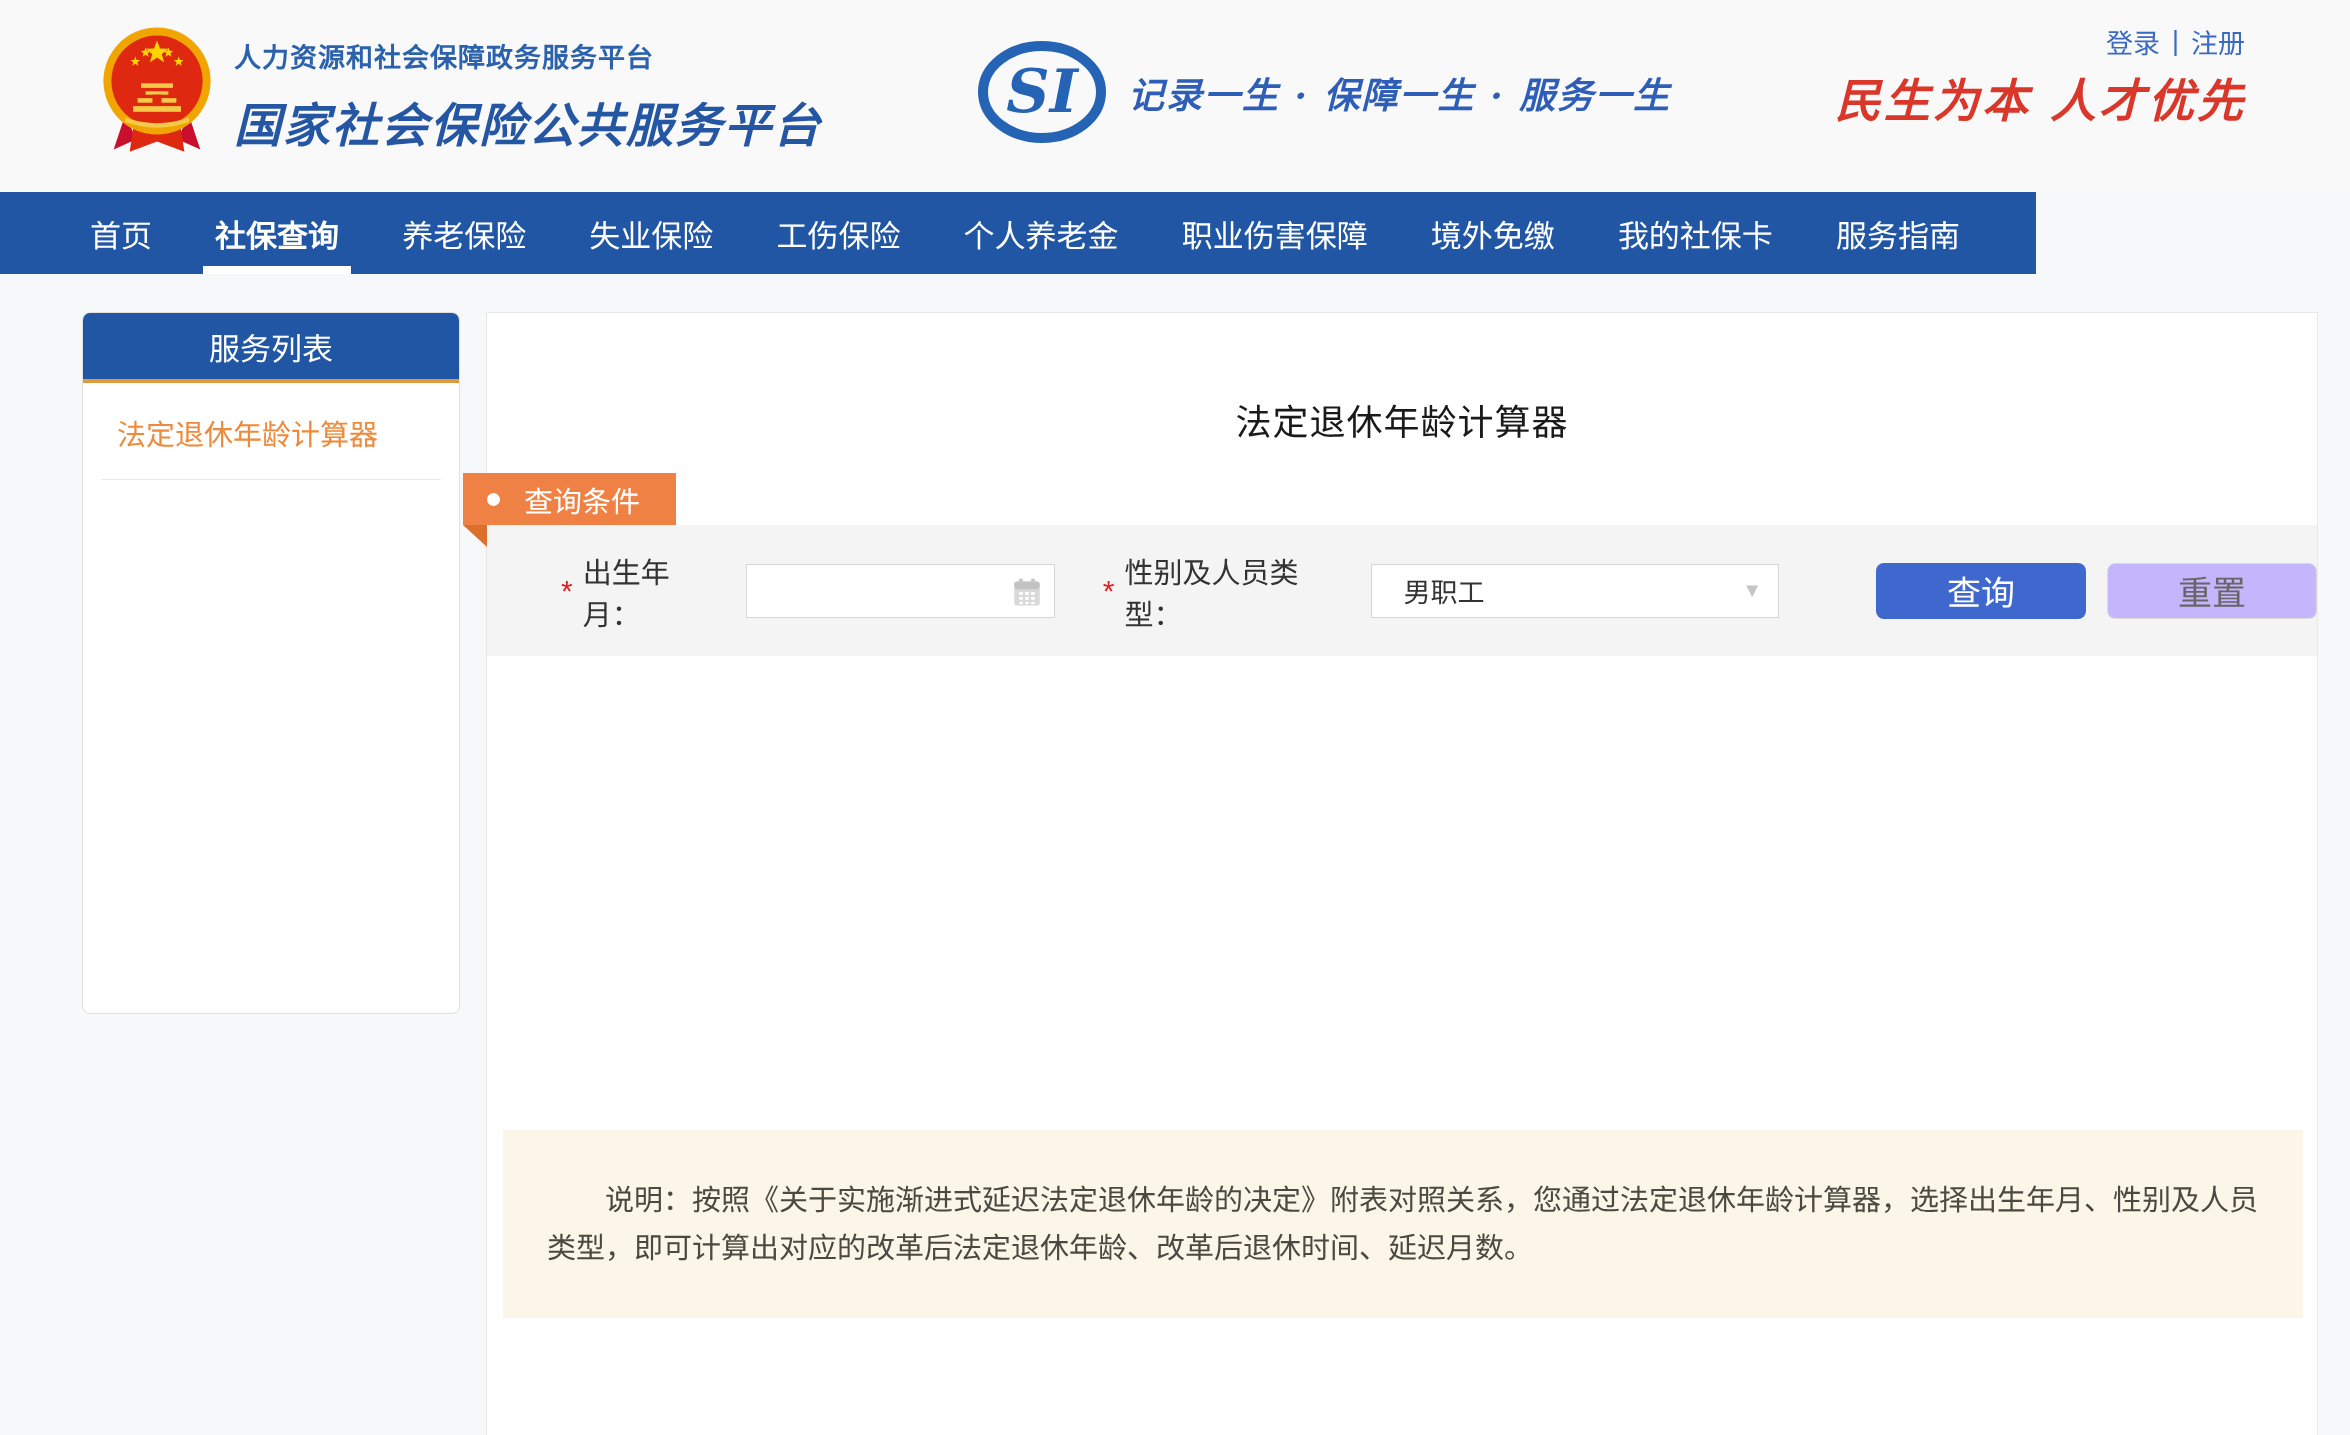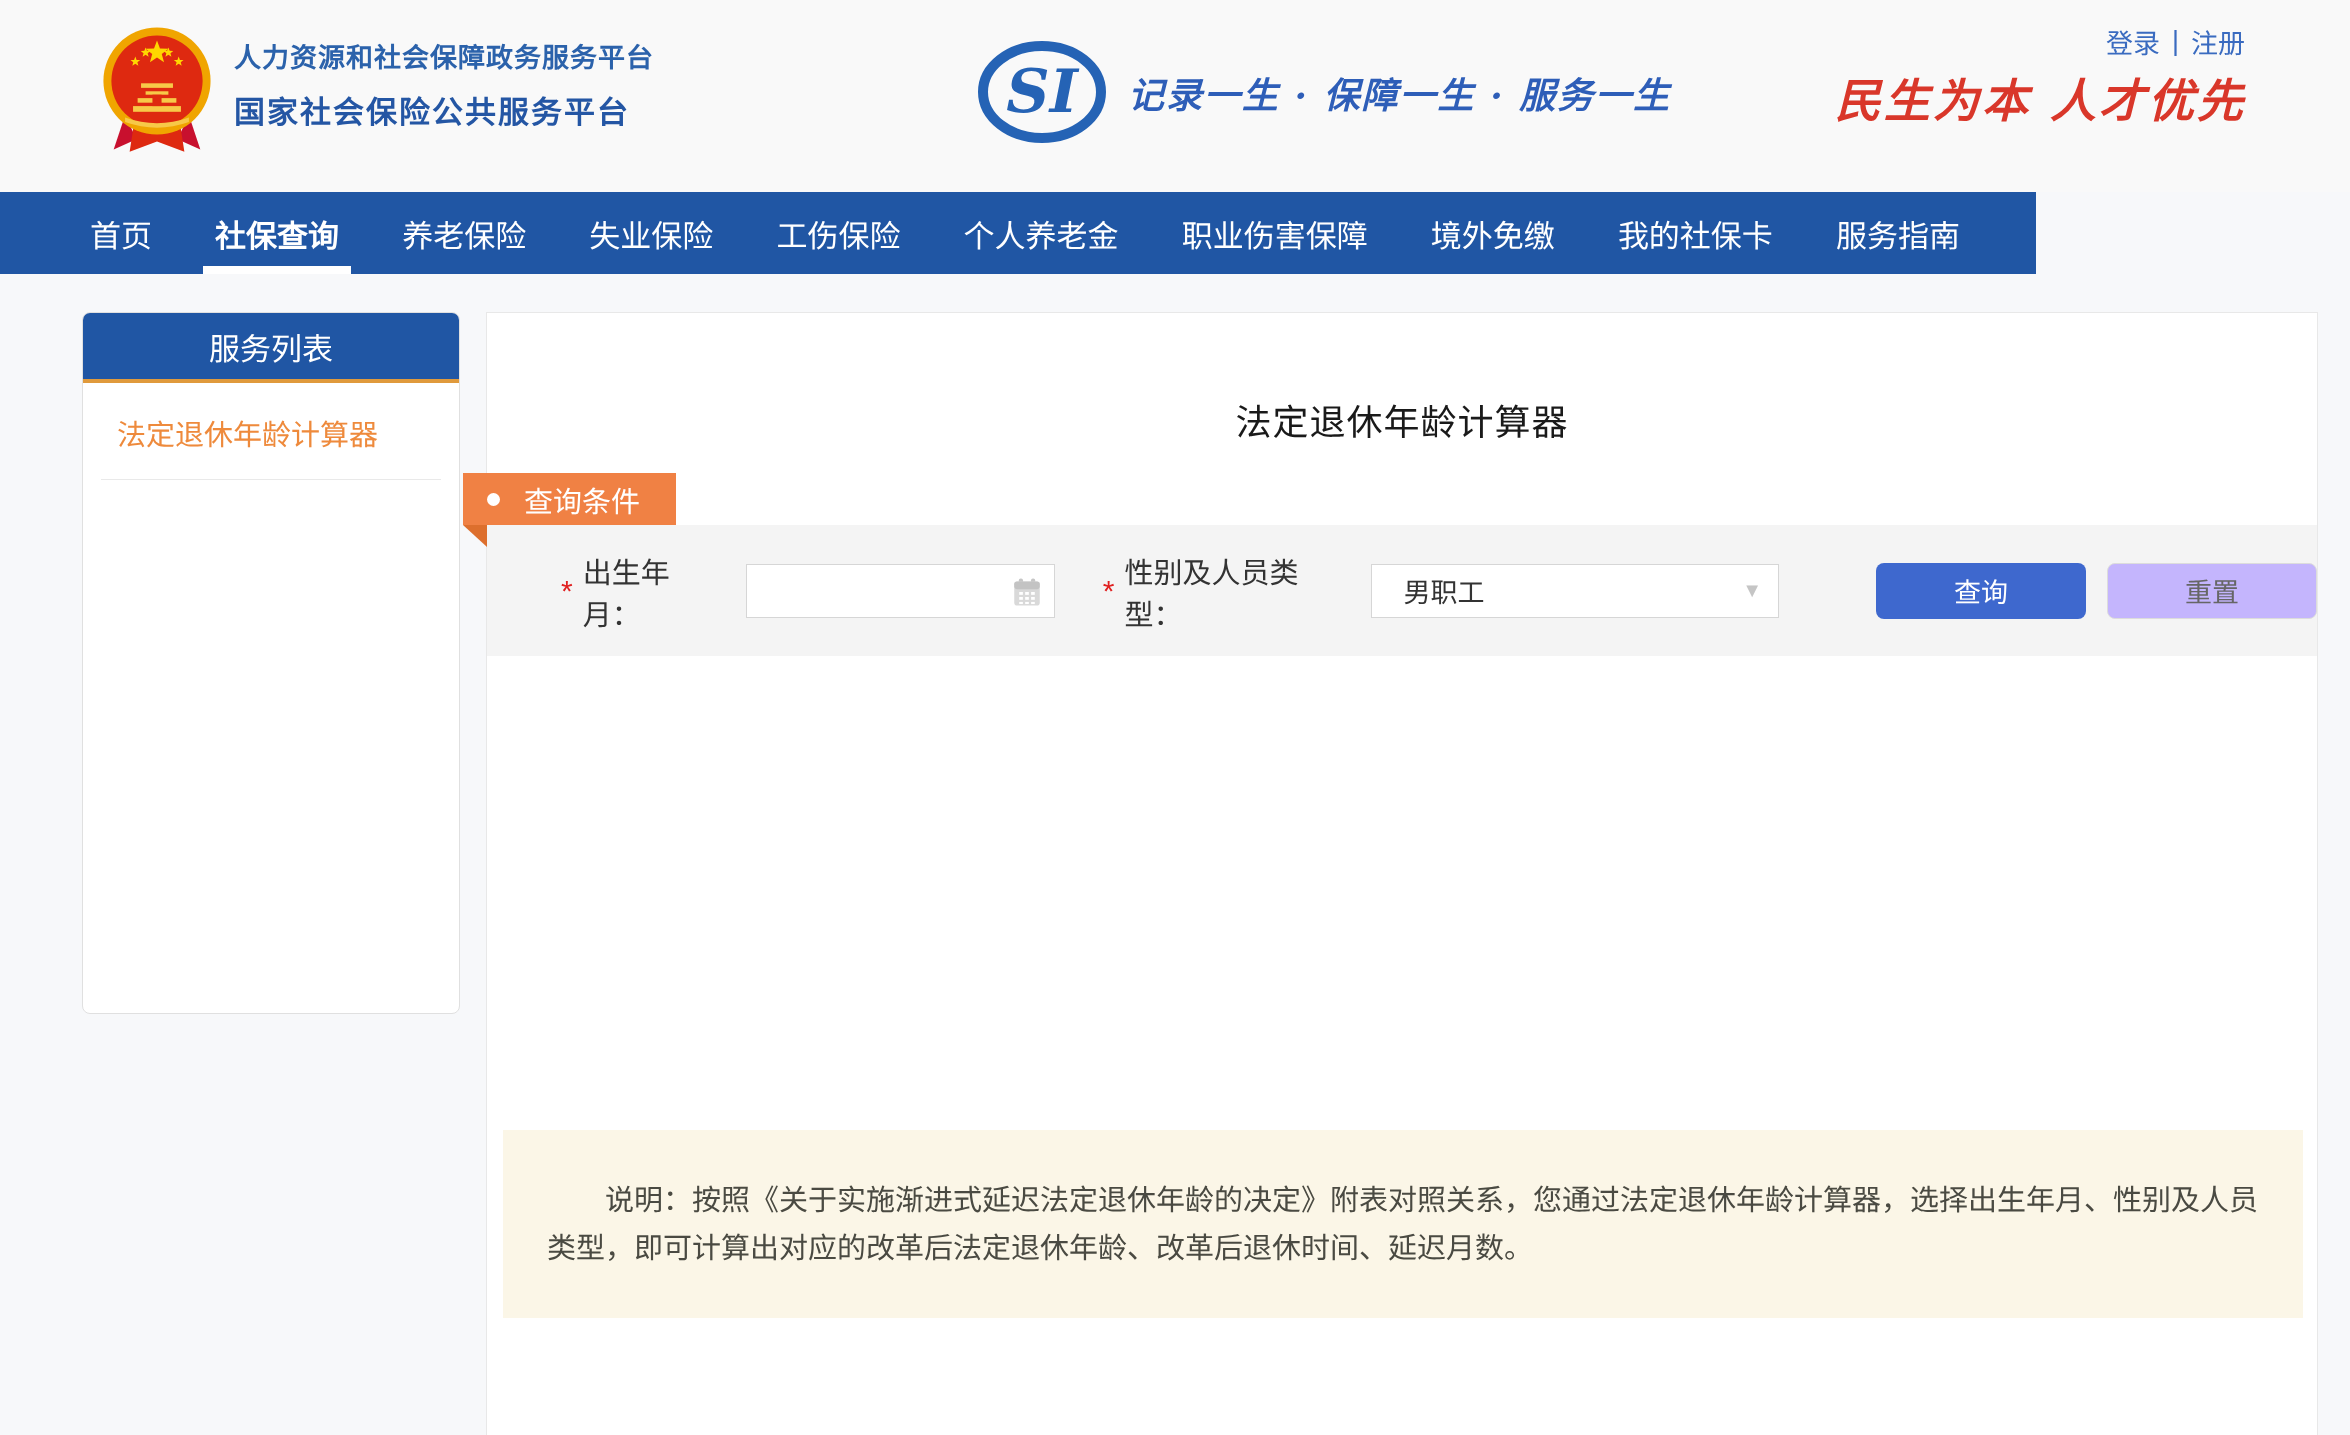--- a/index.html
+++ b/index.html
@@ -11,21 +11,21 @@
   *{margin:0;padding:0;box-sizing:border-box;}
   html,body{width:2350px;height:1435px;overflow:hidden;}
   body{font-family:"Liberation Sans","DejaVu Sans",sans-serif;background:var(--page-bg);}
   .page{position:relative;width:2350px;height:1435px;}
 
   
   .topbar{position:absolute;top:0;left:0;width:2350px;height:192px;background:var(--header-bg);}
   .emblem{position:absolute;left:100px;top:24px;width:114px;height:130px;}
   .brand{position:absolute;left:234px;top:36px;}
   .brand-small{font-size:27px;font-weight:bold;color:#2b62ab;letter-spacing:1px;}
-  .brand-large{font-size:31px;font-weight:bold;color:var(--brand-blue);letter-spacing:2px;margin-top:12px;}
+  .brand-large{font-size:47px;font-weight:bold;color:var(--brand-blue);letter-spacing:2px;margin-top:12px;font-style:italic;}
   .si-logo{position:absolute;left:975px;top:38px;width:134px;height:108px;}
   .slogan-blue{position:absolute;left:1128px;top:66px;font-size:36px;font-weight:bold;font-style:italic;
     color:var(--slogan-blue);font-family:"DejaVu Serif","Liberation Serif",serif;letter-spacing:2px;}
   .auth{position:absolute;right:105px;top:22px;font-size:27px;color:var(--link-blue);display:flex;gap:12px;align-items:center;}
   .auth a{color:var(--link-blue);text-decoration:none;cursor:pointer;}
   .slogan-red{position:absolute;right:104px;top:64px;font-size:46px;font-weight:bold;font-style:italic;
     color:var(--slogan-red);font-family:"DejaVu Serif","Liberation Serif",serif;letter-spacing:3px;}
 
   
   .mainnav{position:absolute;top:192px;left:0;width:2036px;height:82px;background:var(--nav-blue);
@@ -62,21 +62,21 @@
   .form-band label{font-size:29px;color:#333;}
   .date-input{position:relative;width:318px;height:54px;background:#fff;border:1px solid #d6d6d6;margin-left:22px;}
   .date-input input{width:100%;height:100%;border:none;outline:none;background:transparent;
     font-size:26px;padding:0 54px 0 16px;color:#333;}
   .cal-icon{position:absolute;right:10px;top:10px;}
   .field2{margin-left:48px;display:flex;align-items:center;}
   .select{position:relative;width:420px;height:54px;background:#fff;border:1px solid #d6d6d6;margin-left:22px;
     display:flex;align-items:center;padding:0 48px 0 32px;font-size:27px;color:#333;cursor:pointer;}
   .caret{position:absolute;right:16px;top:50%;transform:translateY(-52%);color:#c5c5c5;font-size:20px;}
   .buttons{margin-left:97px;display:flex;align-items:center;}
-  .btn{width:210px;height:56px;font-size:27px;border-radius:8px;cursor:pointer;
+  .btn{width:210px;height:56px;font-size:34px;border-radius:8px;cursor:pointer;
     font-family:"Liberation Sans","DejaVu Sans",sans-serif;}
   .btn-primary{background:var(--button-blue);color:#fff;border:none;}
   .btn-secondary{background:#c4b5fd;color:#666;border:1px solid #dcdcdc;margin-left:21px;}
 
   .note{position:absolute;left:16px;top:817px;width:1800px;background:var(--note-bg);
     padding:46px 44px;font-size:29px;line-height:48px;color:var(--note-text);}
   .note p{text-indent:2em;}
 </style>
 </head>
 <body>

